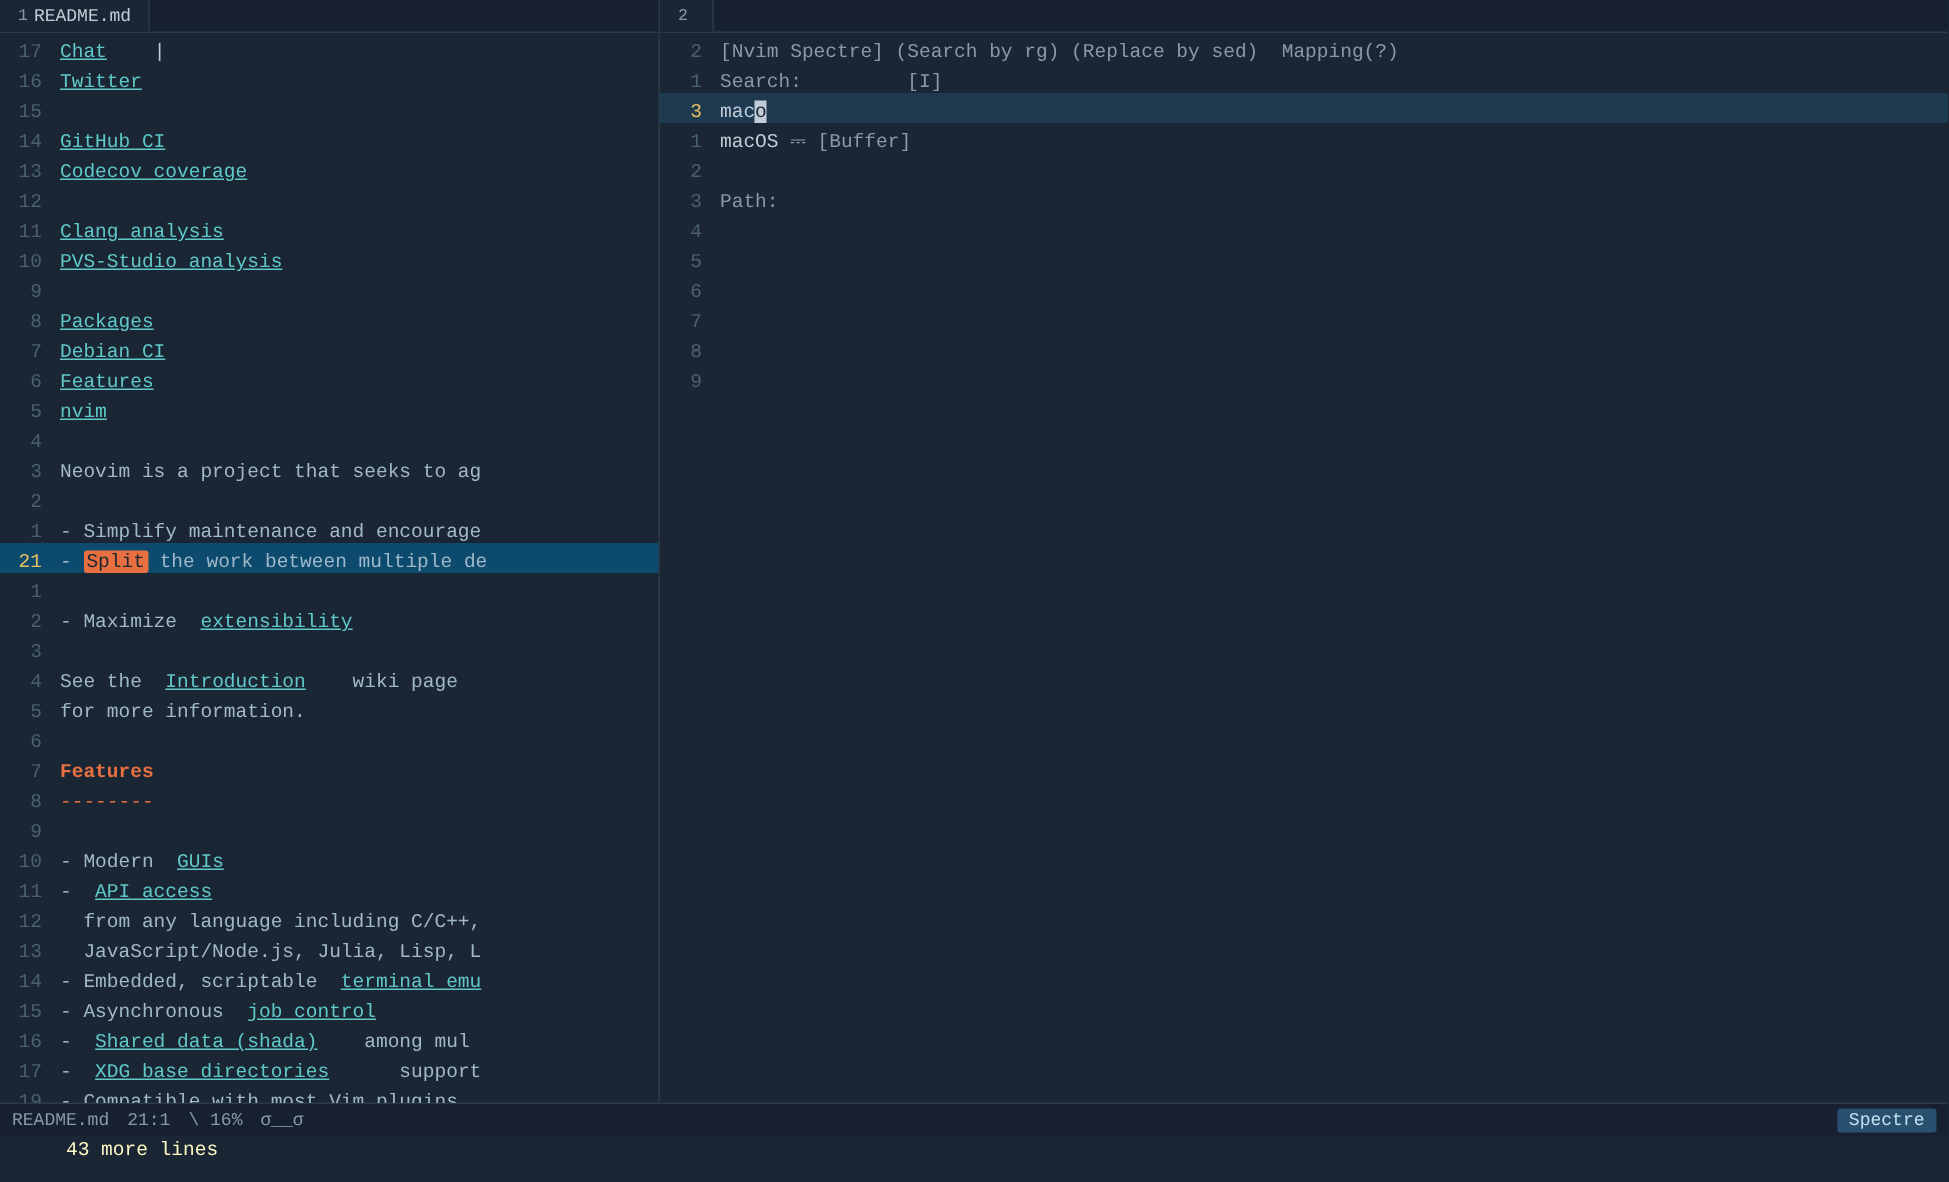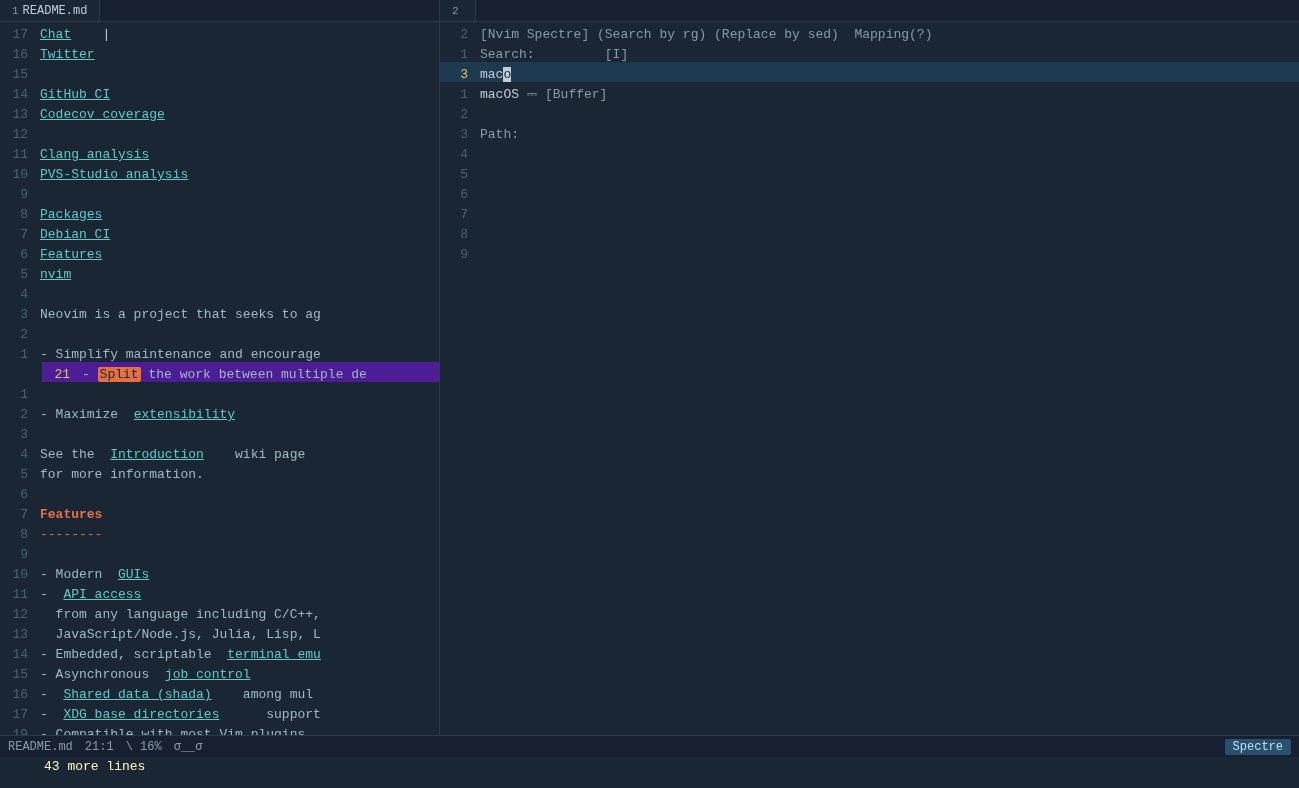--- a/index.html
+++ b/index.html
@@ -85,22 +85,21 @@
       white-space: pre;
       font-size: 13px;
     }
     
     .c-link { color: #60c8c8; text-decoration: underline; cursor: pointer; }
     .c-text { color: #a0b8c8; }
     .c-heading { color: #e87040; font-weight: bold; }
     .c-dashes { color: #e87040; }
     .c-highlight { background: #e87040; color: #1a2634; padding: 0 2px; border-radius: 2px; }
     .line-active-bg {
-      background: #4c1d95;
-      margin-left: 42px;
+      background: #0c4a6e;
     }
     
     .search-line {
       background: #1e3a50;
     }
     .statusbar {
       background: #162030;
       color: #8899aa;
       font-size: 12px;
       padding: 2px 8px;

